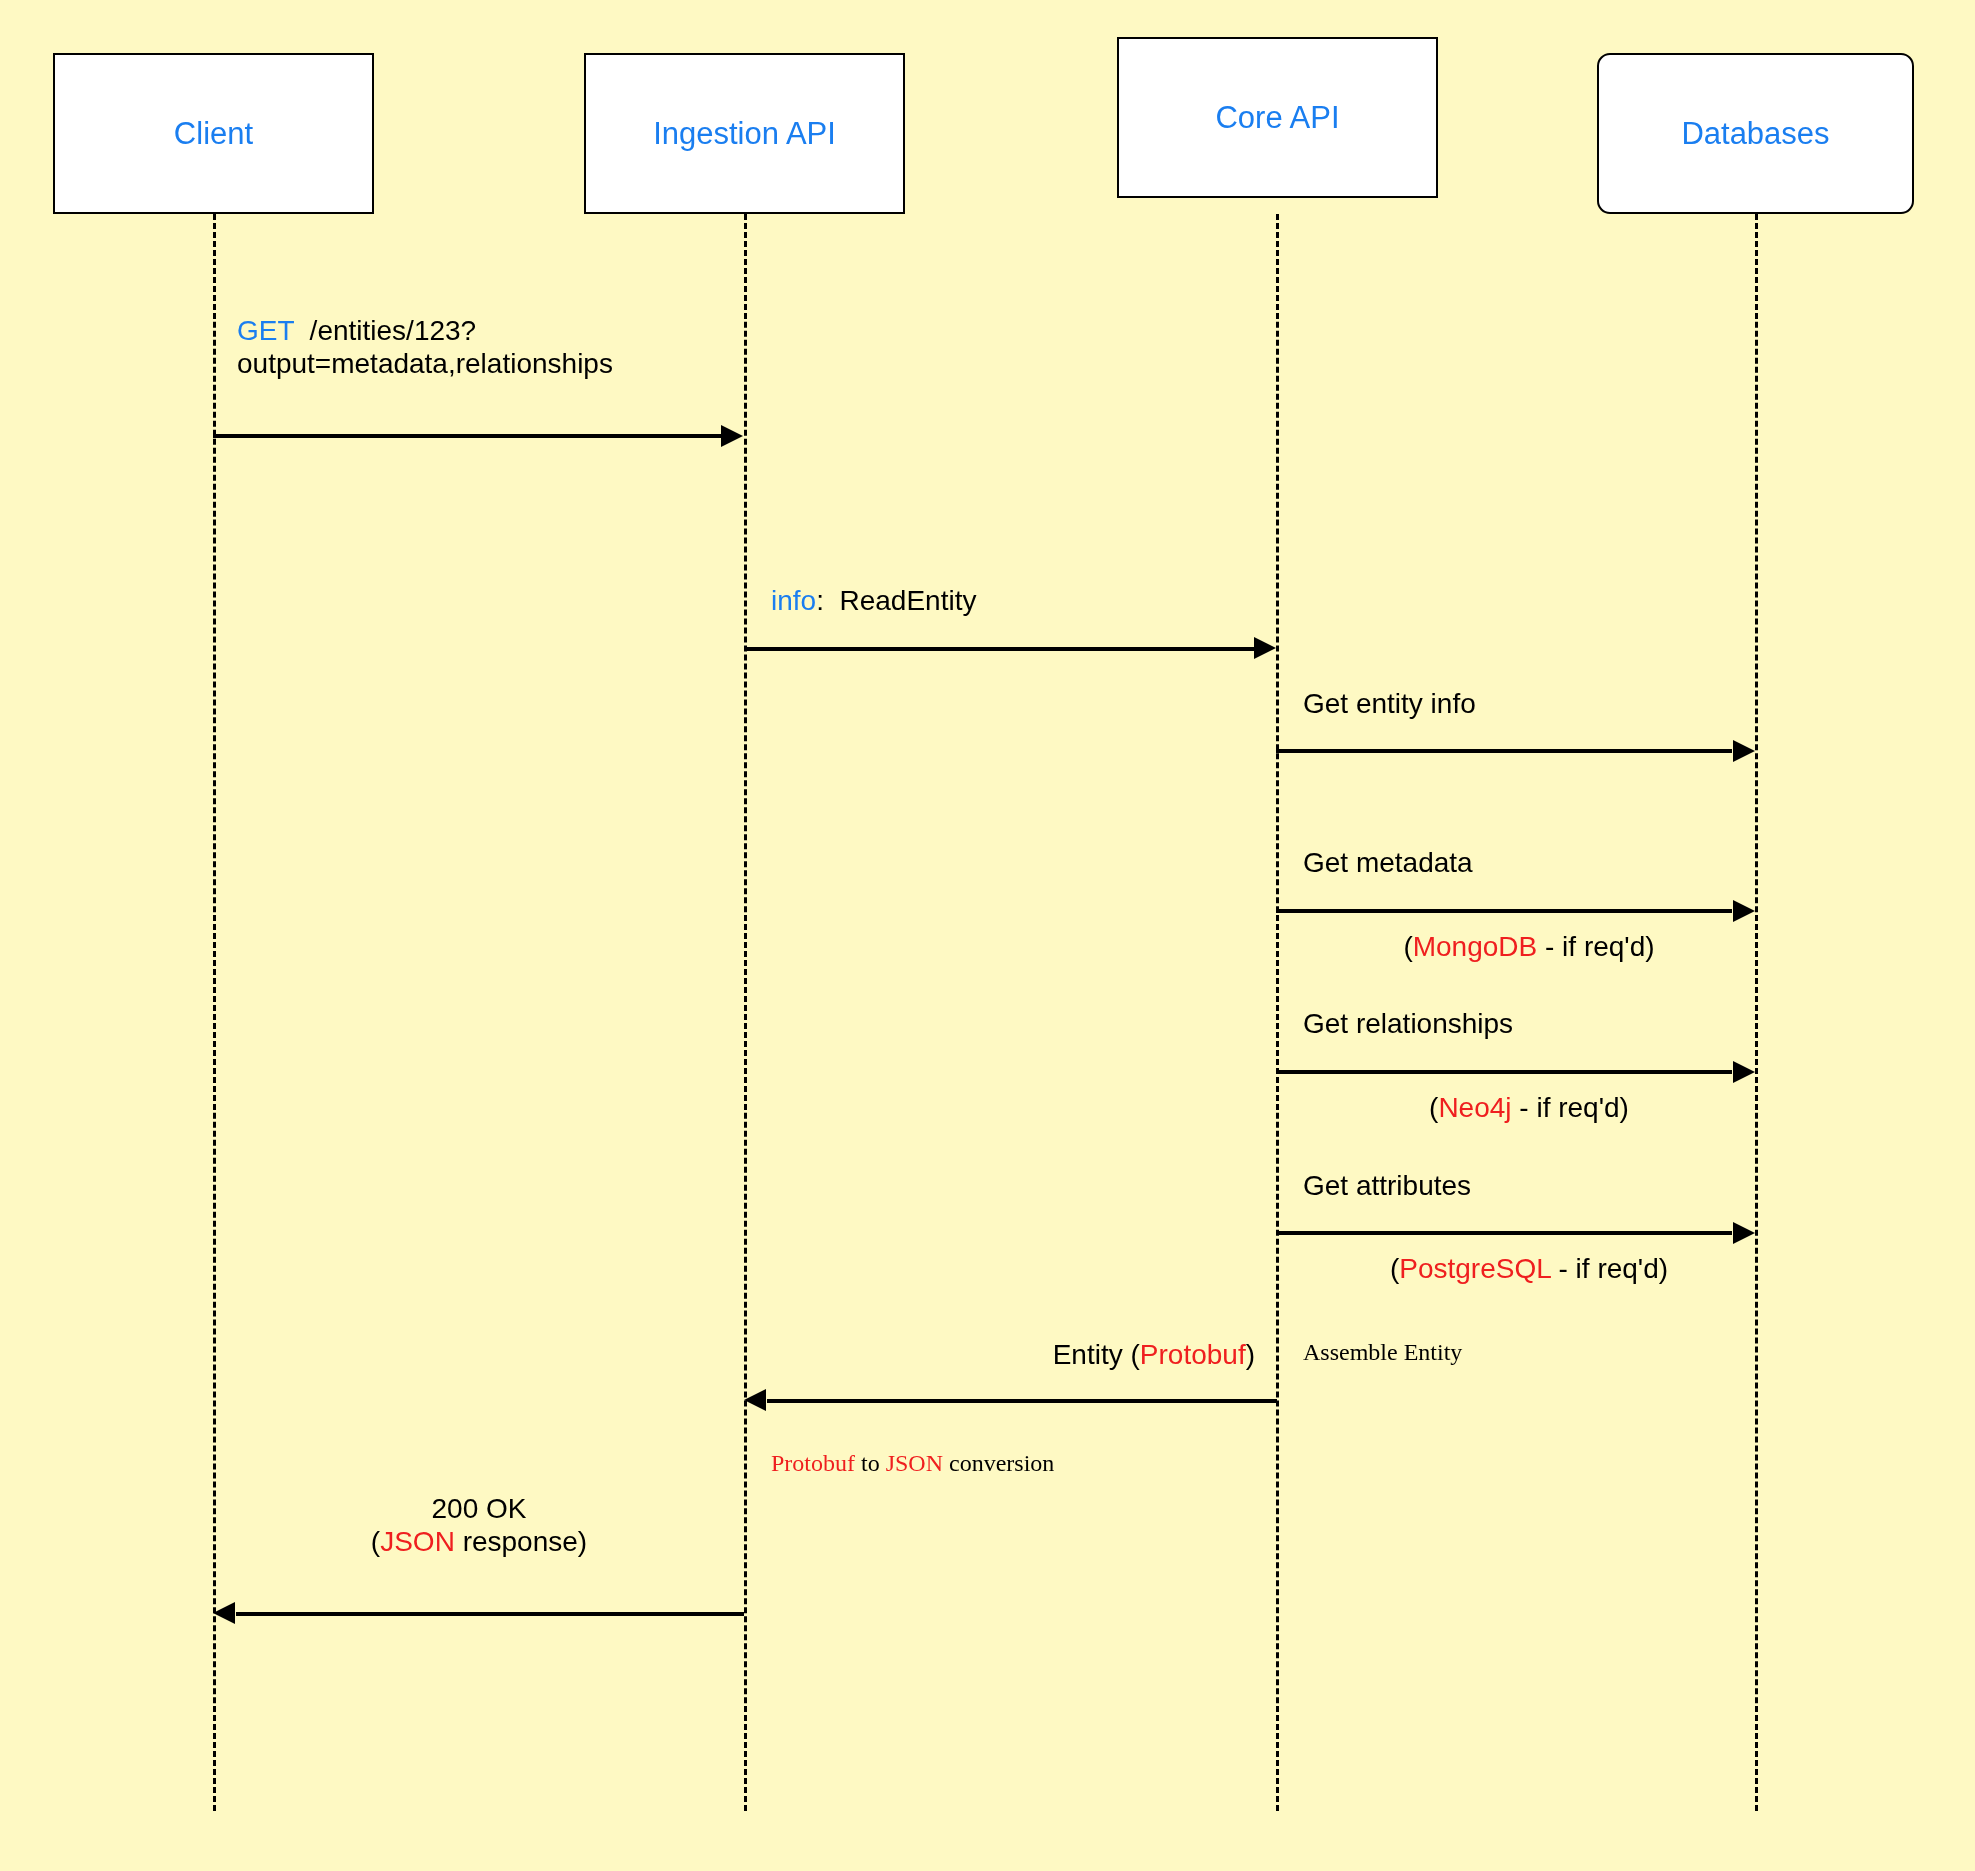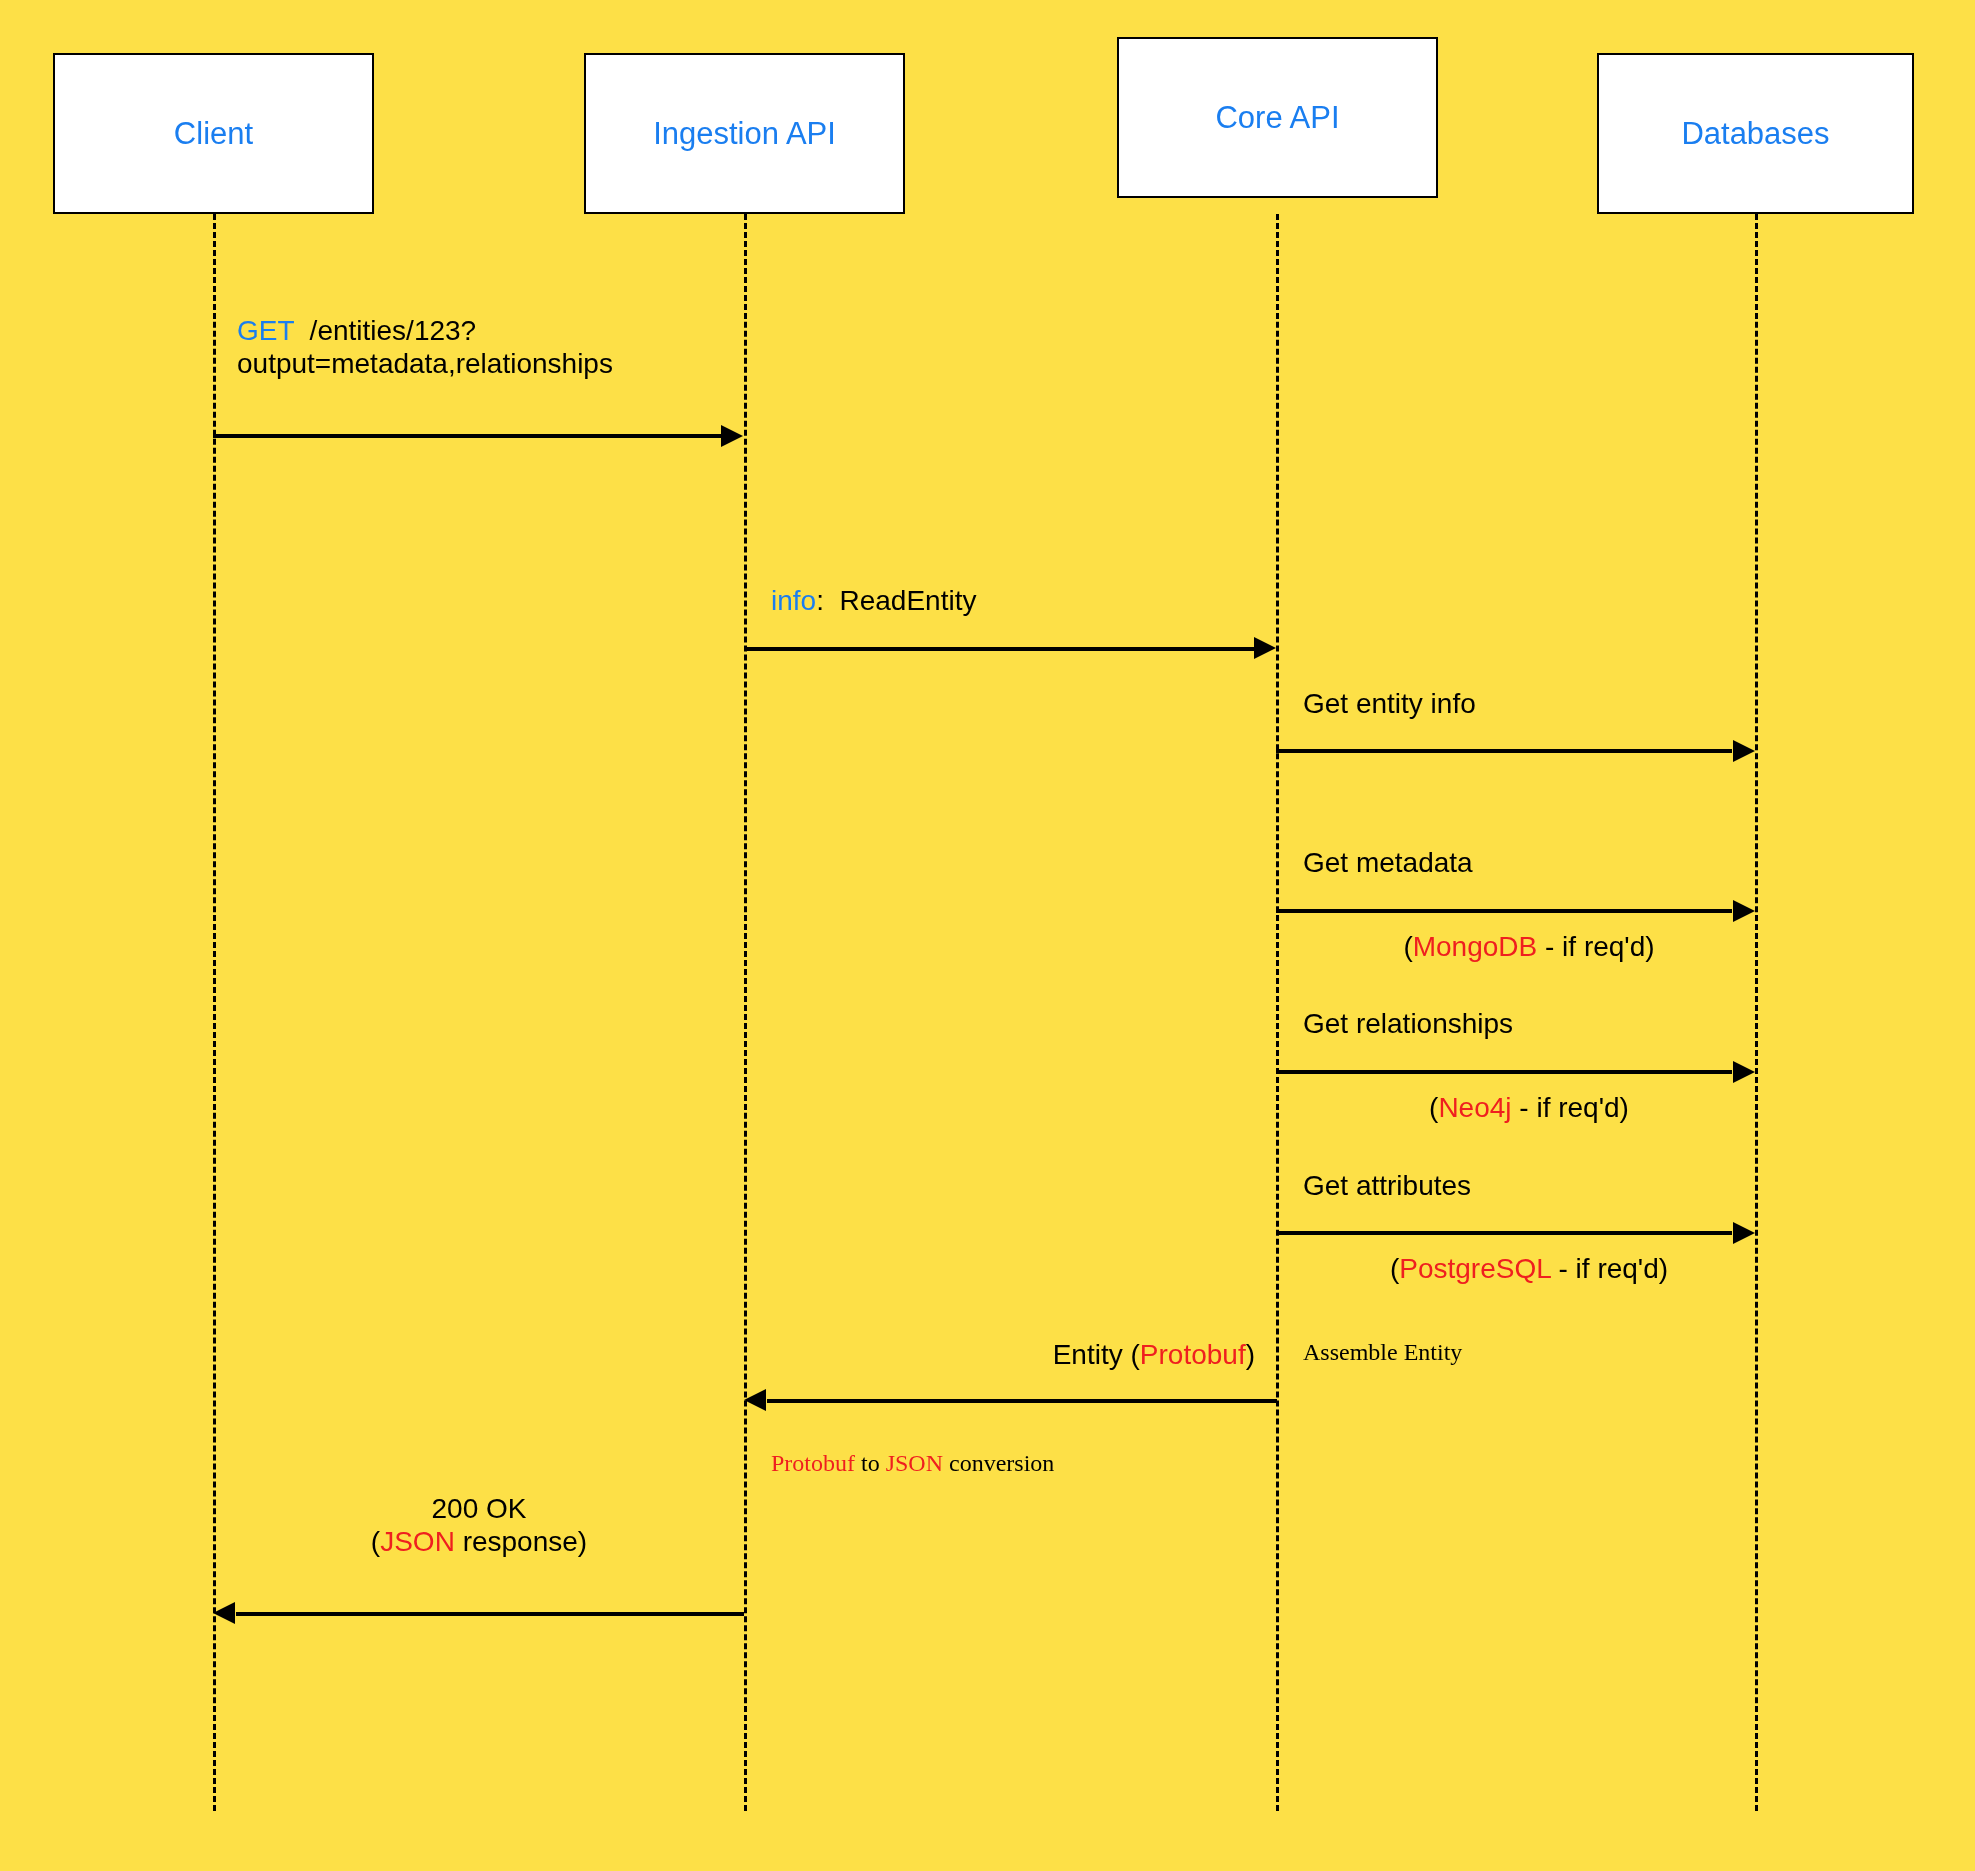--- a/index.html
+++ b/index.html
@@ -7,21 +7,21 @@
     padding: 0;
     background: #ffffff;
   }
   body {
     font-family: "Liberation Sans", sans-serif;
   }
   #canvas {
     position: relative;
     width: 1975px;
     height: 1871px;
-    background: #fde047;
+    background: #fef9c3;
     overflow: hidden;
   }
 
   
   .actor-box {
     position: absolute;
     box-sizing: border-box;
     border: 2.7px solid #000000;
     background: #ffffff;
     display: flex;
@@ -99,21 +99,21 @@
   </div>
 
   <div class="actor-box" style="left:584px; top:53px; width:321px; height:161px;">
     <span class="actor-label">Ingestion API</span>
   </div>
 
   <div class="actor-box" style="left:1117px; top:37px; width:321px; height:161px;">
     <span class="actor-label">Core API</span>
   </div>
 
-  <div class="actor-box" style="left:1597px; top:53px; width:317px; height:161px;">
+  <div class="actor-box" style="left:1597px; top:53px; width:317px; height:161px;border-radius:13px;">
     <span class="actor-label">Databases</span>
   </div>
 
   <div class="lifeline" style="left:213px; top:214px; height:1597px;"></div>
   <div class="lifeline" style="left:744px; top:214px; height:1597px;"></div>
   <div class="lifeline" style="left:1276px; top:214px; height:1597px;"></div>
   <div class="lifeline" style="left:1755px; top:214px; height:1597px;"></div>
 
   <div class="msg-label align-left" style="left:237px; top:314px;">
     <span class="ln"><span class="kw-blue">GET</span><span style="white-space:pre">  /entities/123?</span></span>

